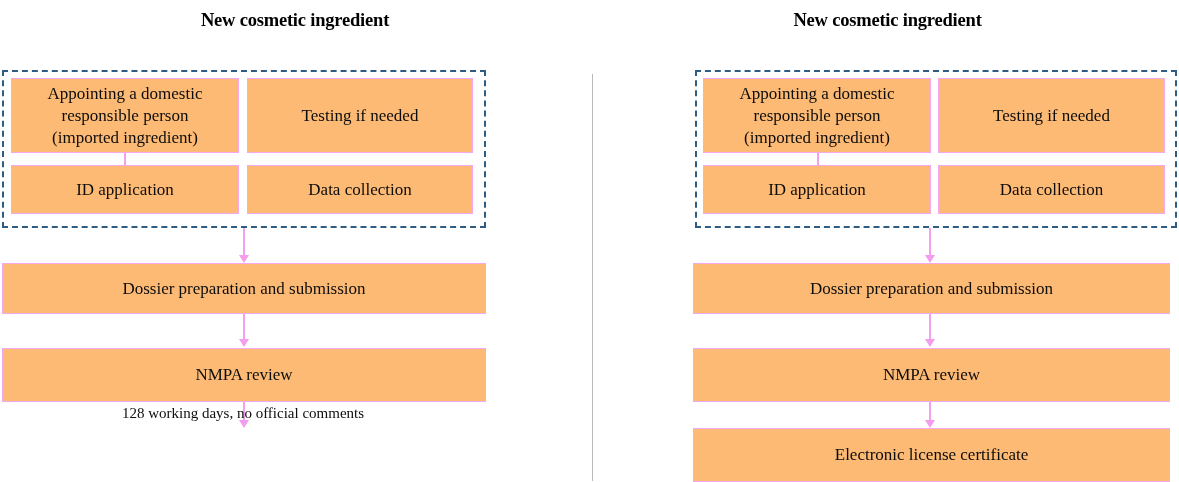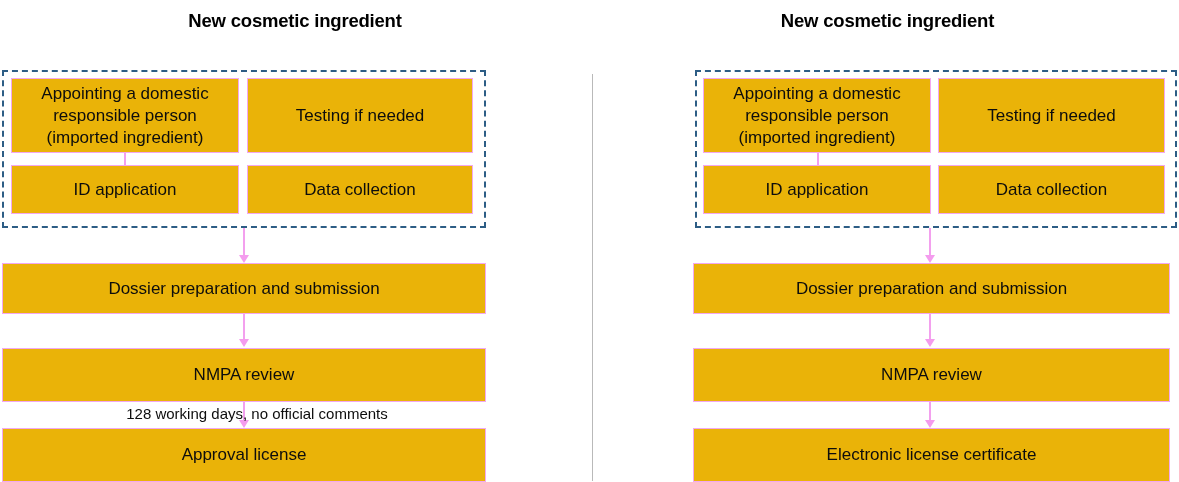--- a/index.html
+++ b/index.html
@@ -12,20 +12,21 @@
     height: 482px;
     position: relative;
     font-family: "Liberation Sans", sans-serif;
     overflow: hidden;
   }
   .panel {
     position: absolute;
     top: 0;
     width: 590px;
     height: 482px;
+    font-family: Liberation Serif, serif;
   }
   #panel-left  { left: 0; }
   #panel-right { left: 589px; }
 
   .panel-title {
     position: absolute;
     left: 0;
     top: 8px;
     width: 100%;
     text-align: center;
@@ -39,21 +40,21 @@
 
   .dashed-group {
     position: absolute;
     box-sizing: border-box;
     border: 2px dashed #2d5d85;
   }
 
   .pbox {
     position: absolute;
     box-sizing: border-box;
-    background: #eab308;
+    background: #fdba74;
     border: 1.6px solid #f3a8ef;
     display: flex;
     align-items: center;
     justify-content: center;
     text-align: center;
     font-size: 17px;
     line-height: 22px;
     color: #0d0d0d;
     padding: 0 4px;
   }
@@ -128,25 +129,22 @@
   <div class="connector" style="left:243px; top:314px; height:26px;"></div>
   <div class="arrow" style="left:239px; top:339px;"></div>
 
   <div class="pbox" style="left:2px; top:348px; width:484px; height:54px;">
     <span>NMPA review</span>
   </div>
 
   <div class="connector" style="left:243px; top:402px; height:21px;"></div>
   <div class="arrow" style="left:239px; top:420px;"></div>
 
-  <div class="note-label" style="left:0px; top:404px; width:486px;padding-left:14px;">128 working days,  no official comments</div>
+  <div class="note-label" style="left:0px; top:404px; width:486px;">128 working days,  no official comments</div>
 
-  <div class="pbox" style="left:2px; top:428px; width:484px; height:54px;">
-    <span>Approval license</span>
-  </div>
 </div>
 
 <div class="v-divider" style="left:592px; top:74px; height:407px;"></div>
 
 <div class="panel" id="panel-right">
 
   <div class="panel-title" style="left:57px; width:483px;">
     <span class="t-line">New cosmetic ingredient</span>
   </div>
 

